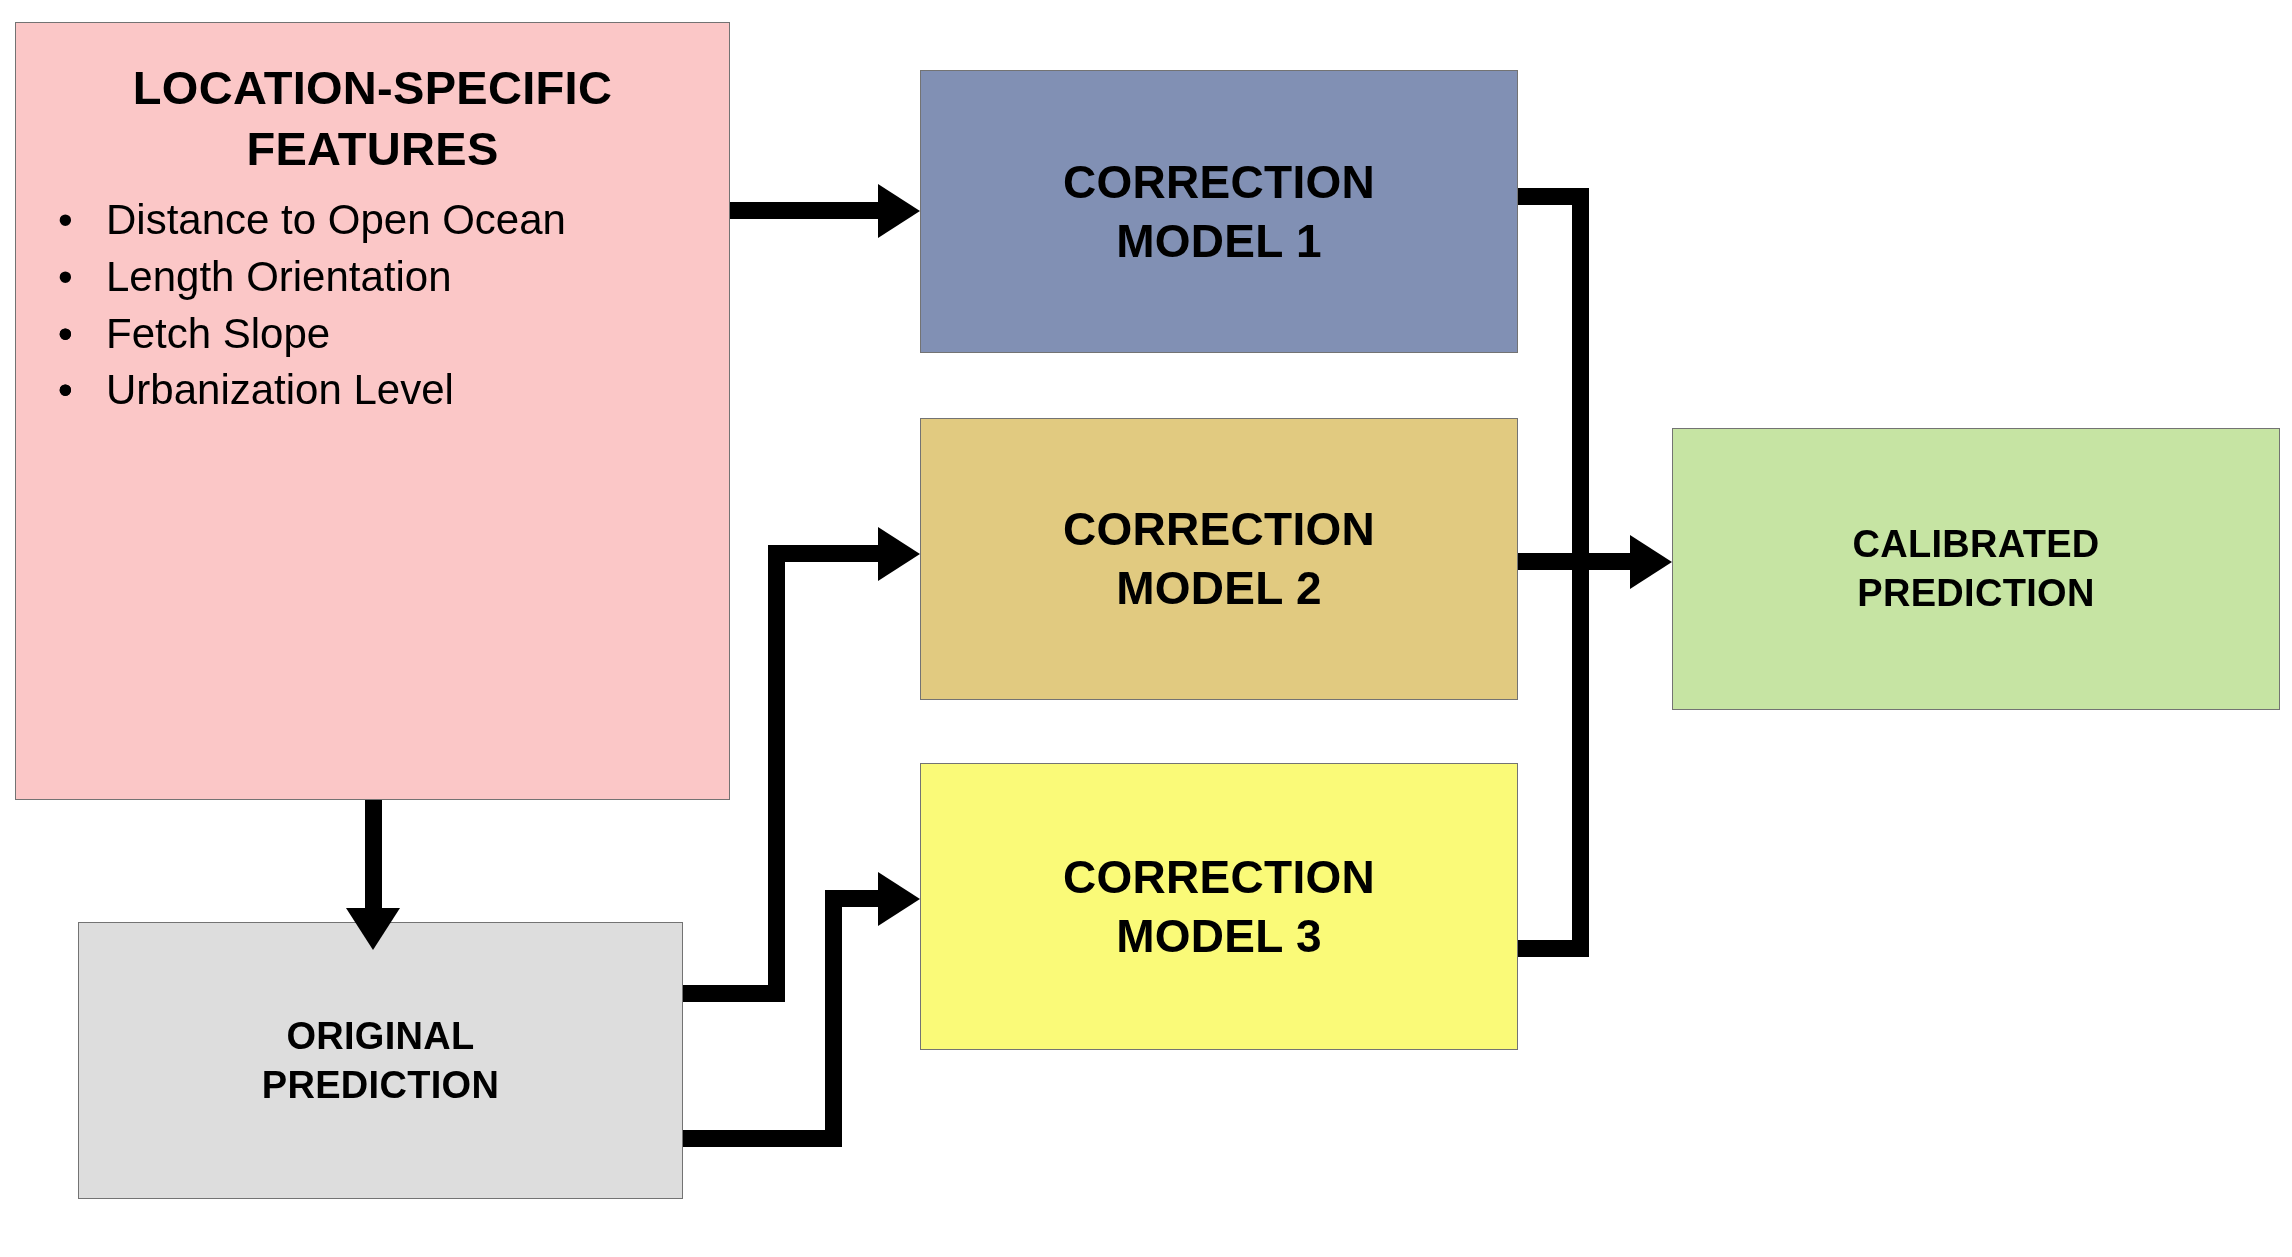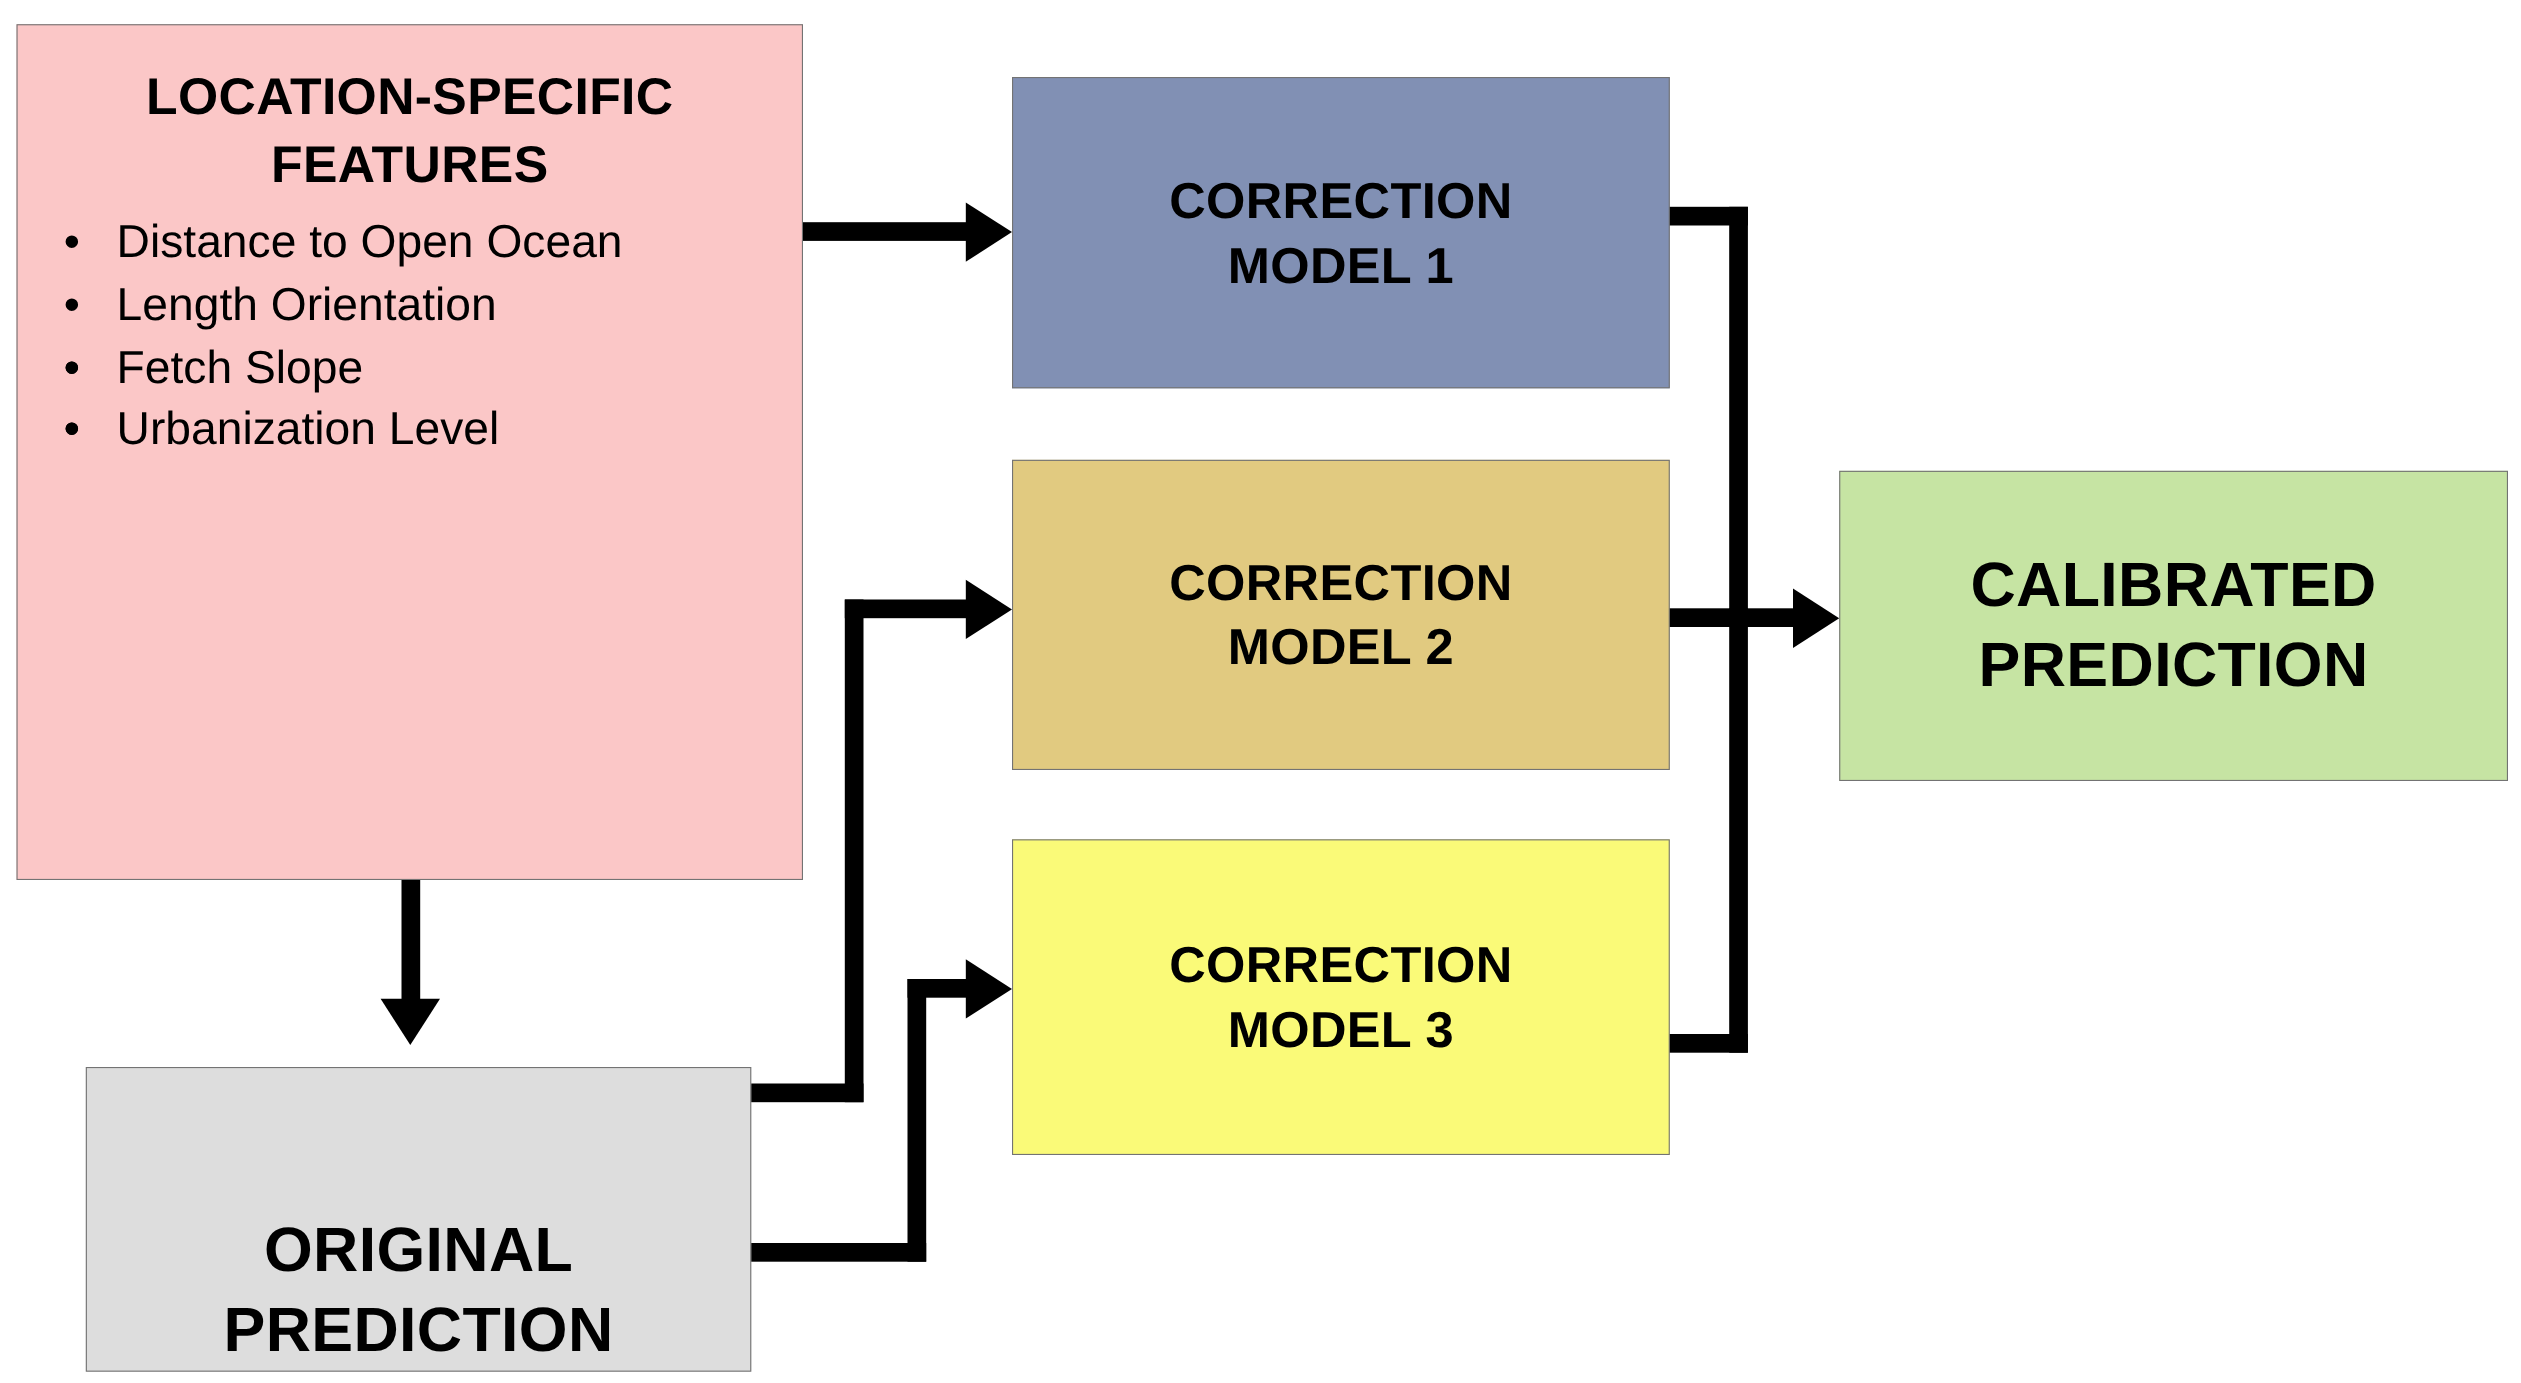--- a/index.html
+++ b/index.html
@@ -75,23 +75,23 @@
     top: 0;
     font-size: 42px;
     line-height: 1.28;
   }
 
   
   #model1-box { left: 920px; top: 70px;  width: 598px; height: 283px; background: #8190b4; }
   #model2-box { left: 920px; top: 418px; width: 598px; height: 282px; background: #e1ca80; }
   #model3-box { left: 920px; top: 763px; width: 598px; height: 287px; background: #fafa78; }
   #calibrated-box { left: 1672px; top: 428px; width: 608px; height: 282px; background: #c6e4a3; }
-  #original-box { left: 78px; top: 970px; width: 605px; height: 277px; background: #dddddd; justify-content: flex-end; }
+  #original-box { left: 78px; top: 922px; width: 605px; height: 277px; background: #dddddd; }
   #original-box .node-title,
-  #calibrated-box .node-title { font-size: 57px; }
+  #calibrated-box .node-title { font-size: 38px; }
 
   
   .wire {
     position: absolute;
     background: #000000;
   }
   .arrowhead {
     position: absolute;
     width: 0;
     height: 0;

